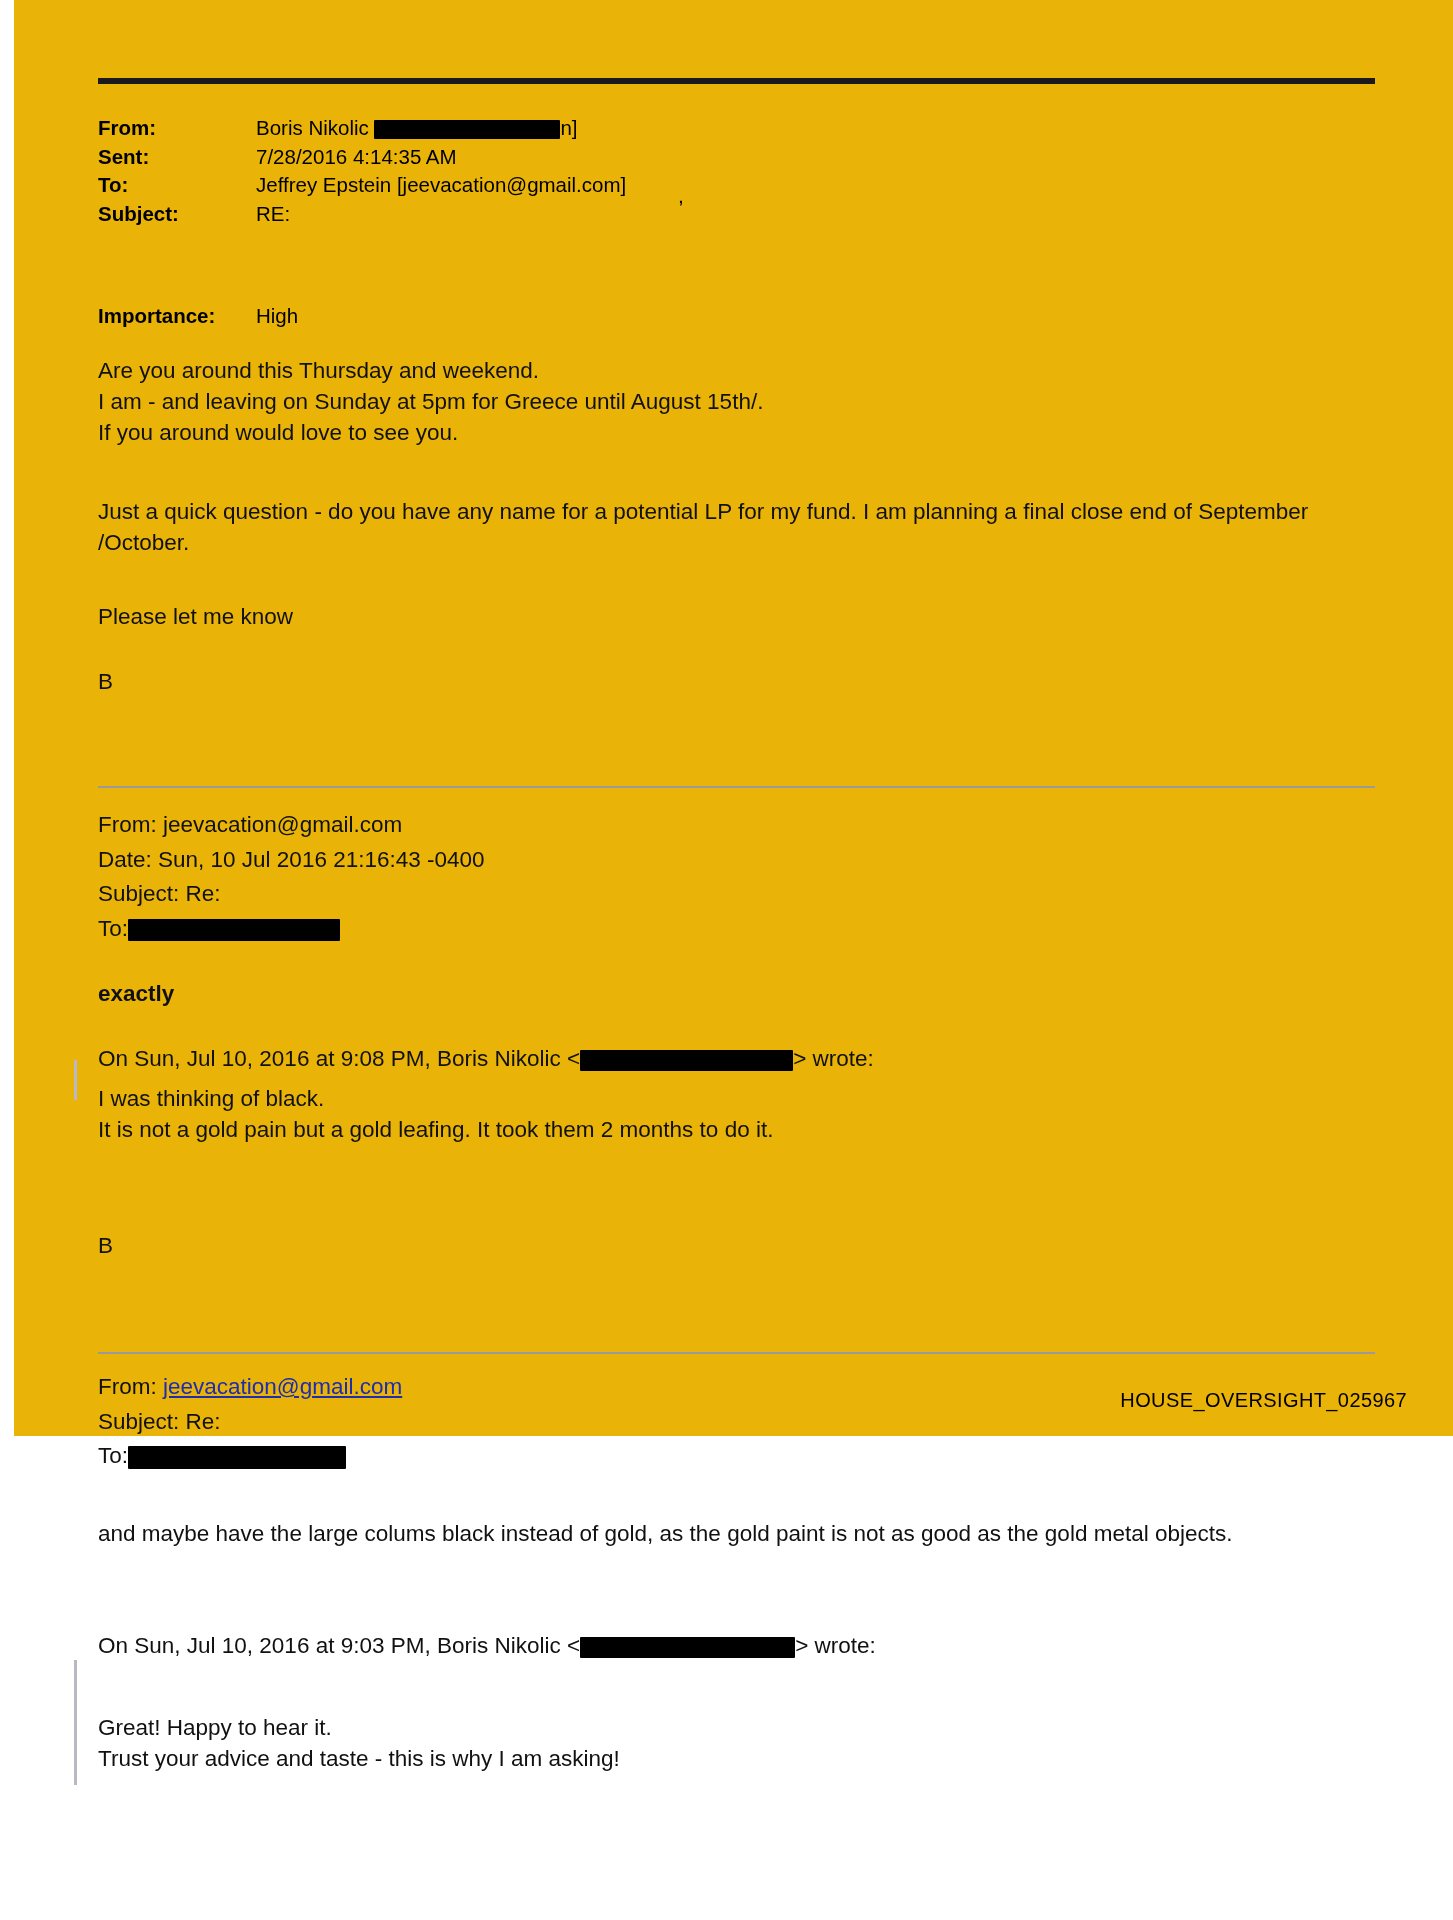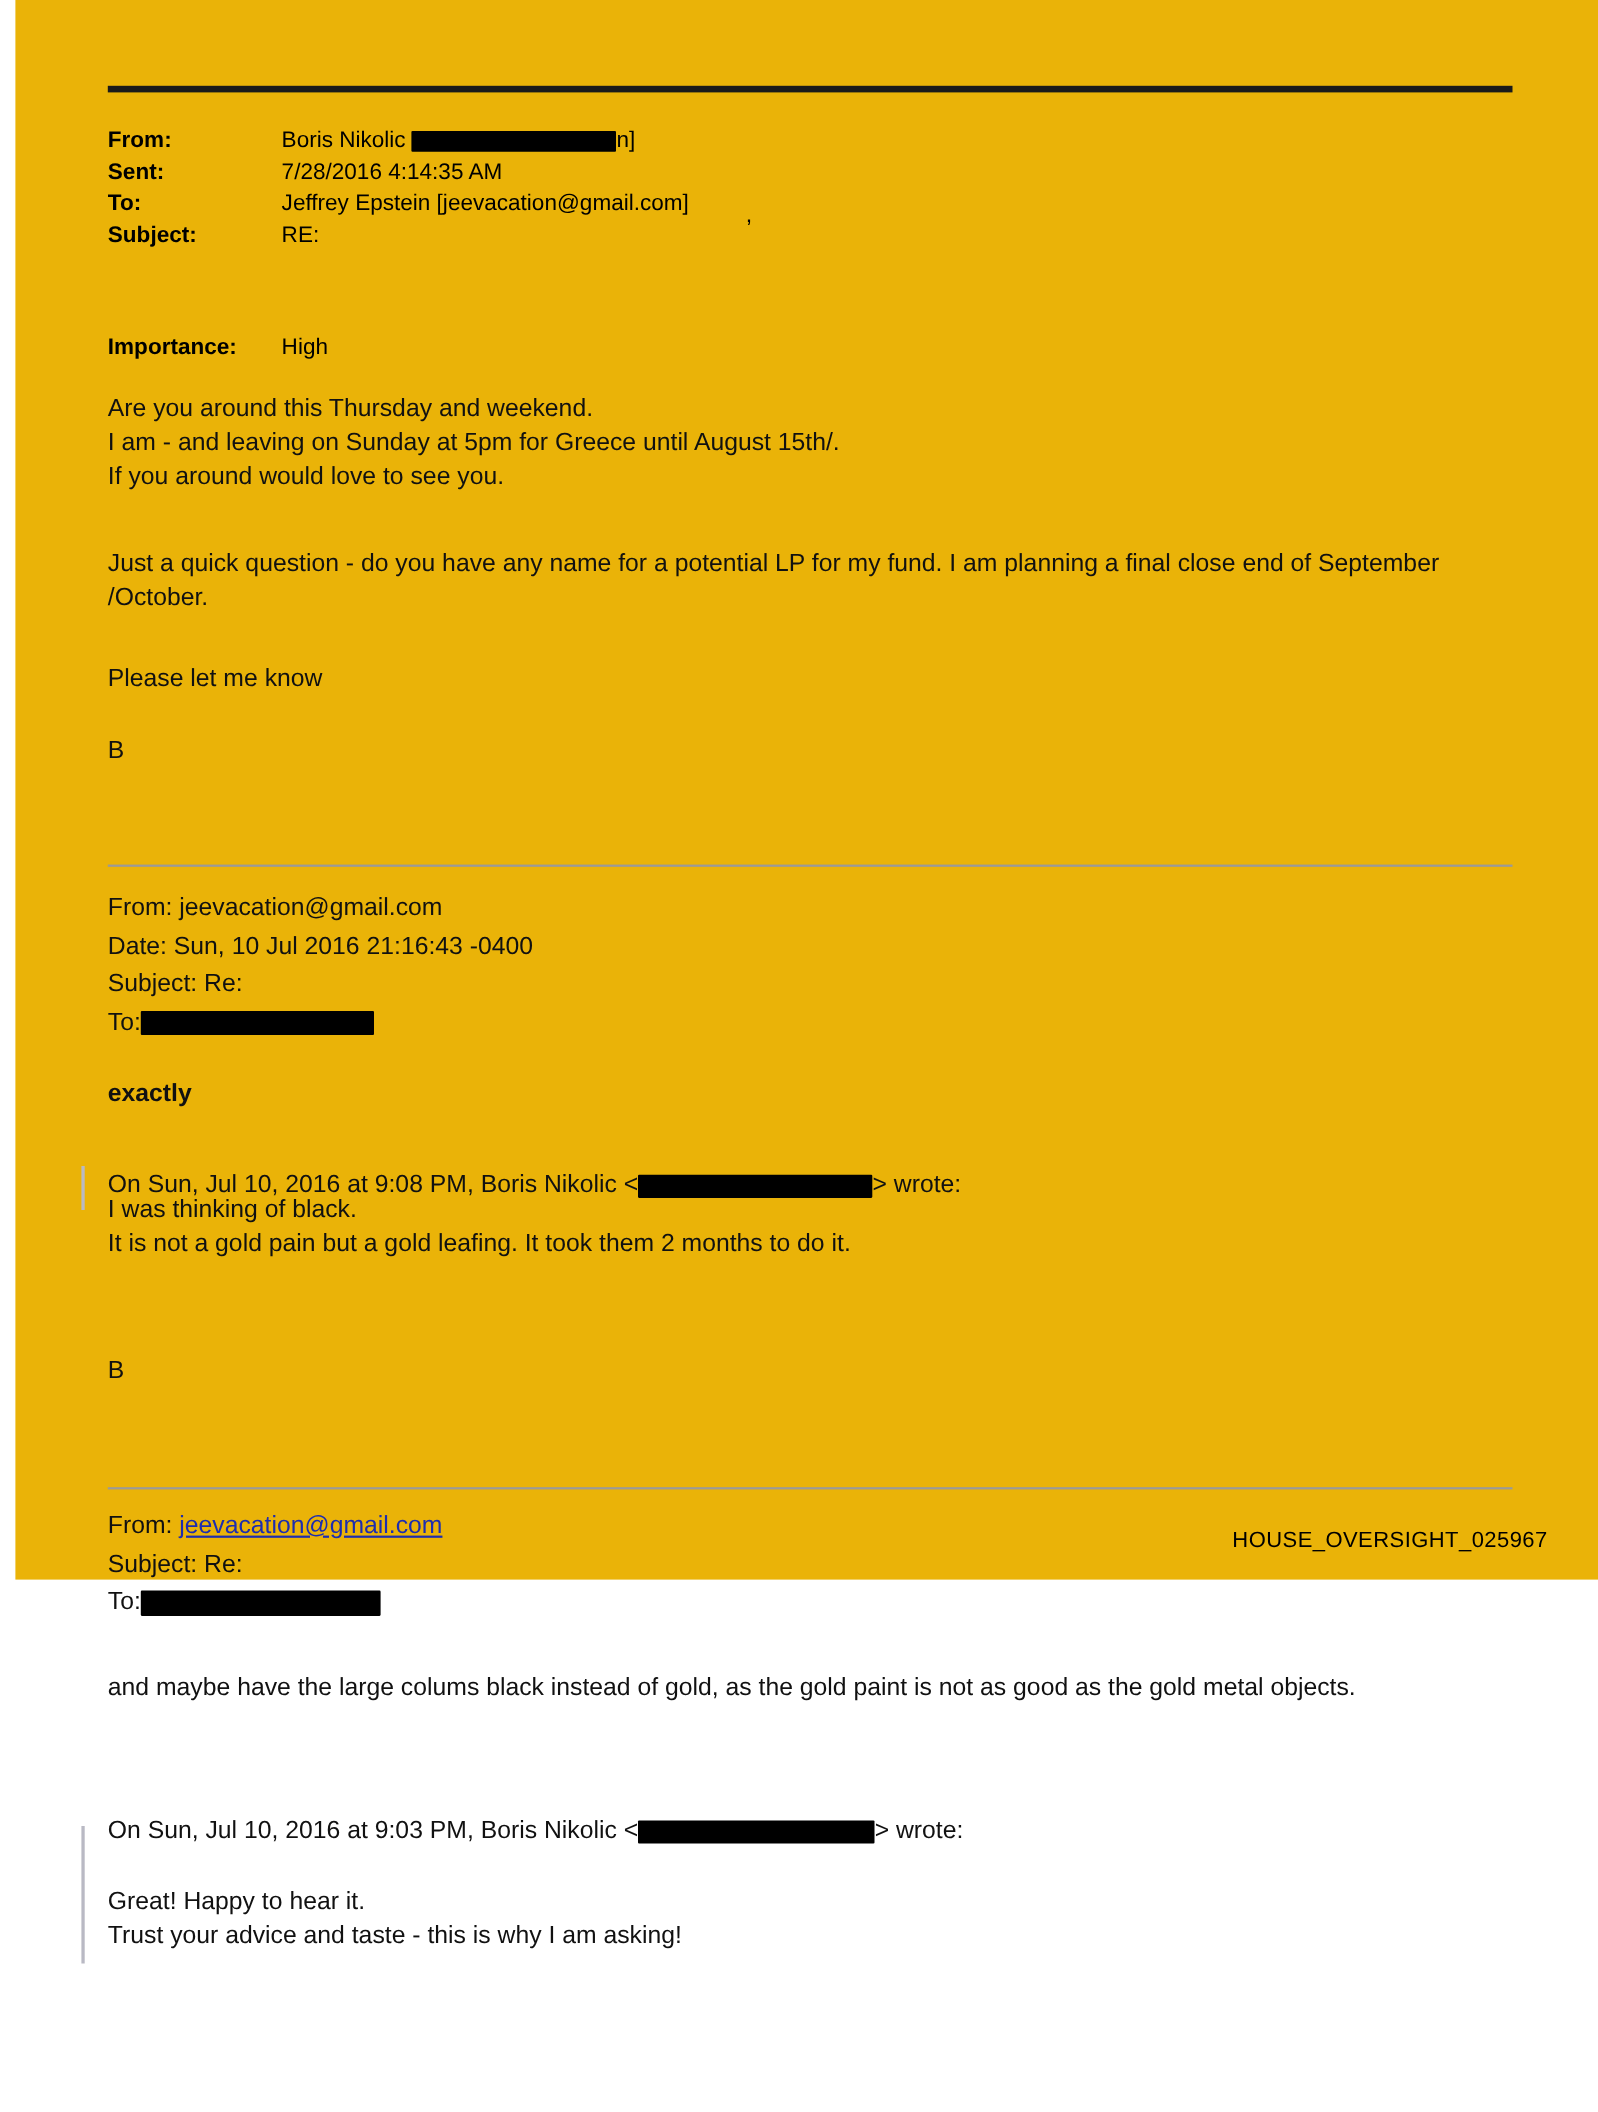--- a/index.html
+++ b/index.html
@@ -139,21 +139,21 @@
     color: #111;
   }
   .qb-text-1 { top: 978px; font-weight: bold; }
   .qb-text-2 { top: 1043px; }
   .qb-text-3 { top: 1083px; }
   .qb-text-4 { top: 1230px; }
   .qb-text-5 { top: 1518px; }
   .qb-text-6 { top: 1630px; }
   .qb-text-7 { top: 1712px; }
 
-  .wrote-line { white-space: nowrap; margin-top: 18px; }
+  .wrote-line { white-space: nowrap; }
 
   .footer {
     position: absolute;
     right: 60px;
     bottom: 24px;
     font-size: 20px;
     letter-spacing: 0.4px;
     color: #000;
     font-family: Liberation Sans, sans-serif;
   }

